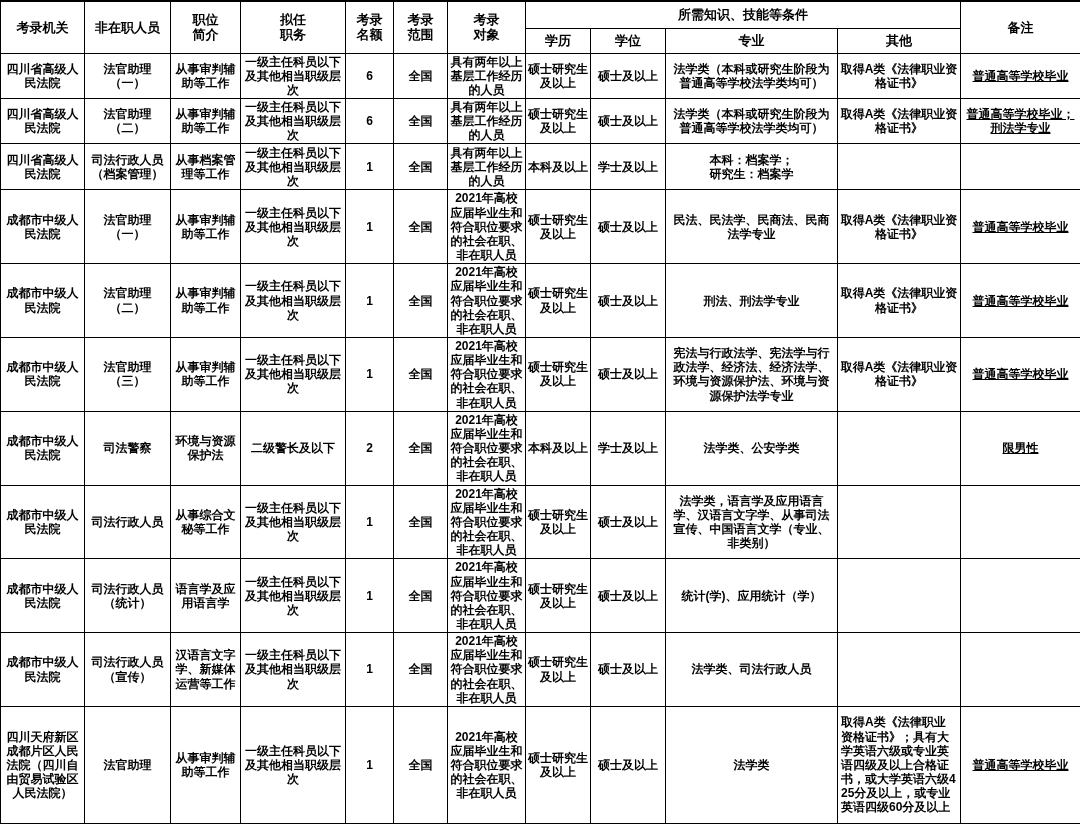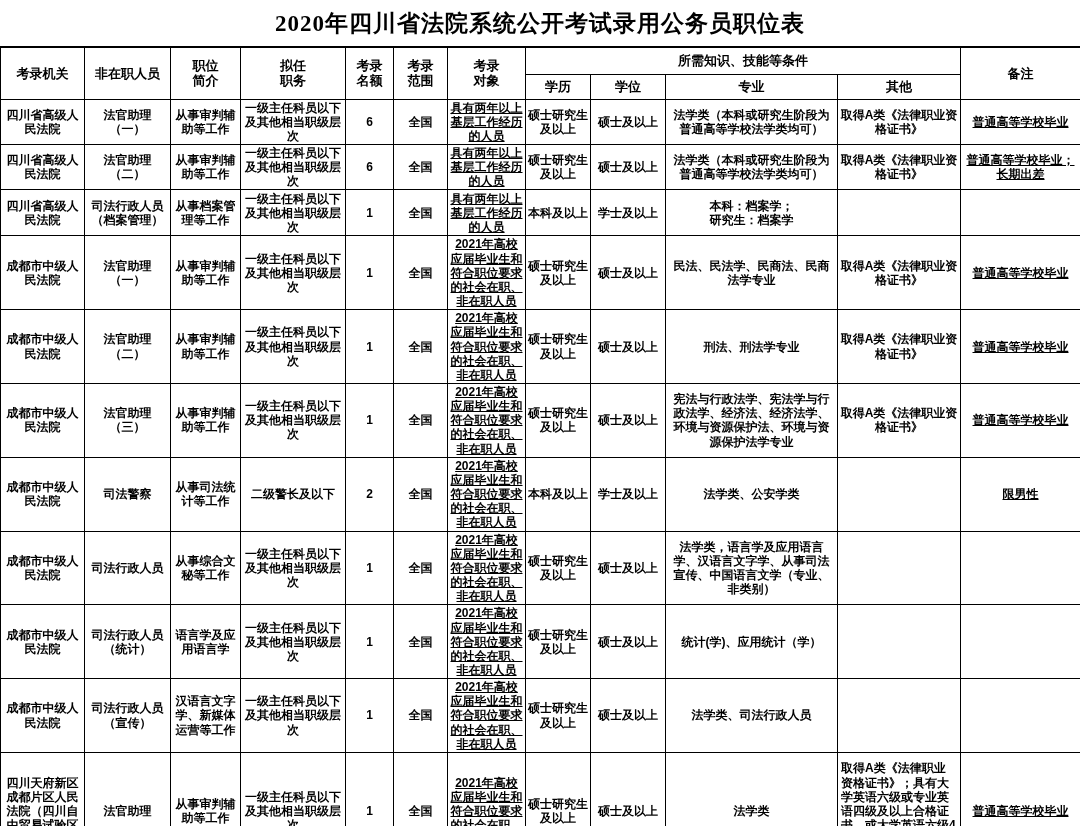--- a/index.html
+++ b/index.html
@@ -46,30 +46,29 @@
     white-space: pre-line;
     overflow: hidden;
     word-break: break-all;
   }
   .position-table thead th {
     font-size: 13px;
   }
   
   .col-duty   { padding: 1px 6px; }
   .col-edu    { padding: 1px 4px; }
-  .col-target { font-size: 11.5px; padding: 1px 3px; text-decoration: underline; }
+  .col-target { font-size: 11.5px; padding: 1px 3px; }
   .col-major  { text-align: left; padding: 1px 4px; }
   .col-note   { text-align: left; padding: 1px 3px; text-decoration: underline; }
   tr.h-last .col-other { text-align: left; padding: 1px 3px; }
 </style>
 </head>
 <body>
 
 <div class="page">
-  <div class="title-bar">2020年四川省法院系统公开考试录用公务员职位表</div>
 
   <table class="position-table">
     <colgroup>
       <col style="width:84px">
         <col style="width:86px">
         <col style="width:70px">
       <col style="width:105px">
         <col style="width:48px">
         <col style="width:54px">
       <col style="width:78px">
@@ -125,21 +124,21 @@
 （二）</td>
     <td class="col-intro">从事审判辅助等工作</td>
     <td class="col-duty">一级主任科员以下及其他相当职级层次</td>
     <td class="col-quota">6</td>
     <td class="col-scope">全国</td>
     <td class="col-target">具有两年以上基层工作经历的人员</td>
     <td class="col-edu">硕士研究生及以上</td>
     <td class="col-degree">硕士及以上</td>
     <td class="col-major">法学类（本科或研究生阶段为普通高等学校法学类均可）</td>
     <td class="col-other">取得A类《法律职业资格证书》</td>
-    <td class="col-note">普通高等学校毕业；长期出差</td>
+    <td class="col-note">普通高等学校毕业；刑法学专业</td>
   </tr>
         <tr style="height: 46px;">
     <td class="col-agency">四川省高级人民法院</td>
     <td class="col-position">司法行政人员
 （档案管理）</td>
     <td class="col-intro">从事档案管理等工作</td>
     <td class="col-duty">一级主任科员以下及其他相当职级层次</td>
     <td class="col-quota">1</td>
     <td class="col-scope">全国</td>
     <td class="col-target">具有两年以上基层工作经历的人员</td>
@@ -191,21 +190,21 @@
     <td class="col-target">2021年高校应届毕业生和符合职位要求的社会在职、非在职人员</td>
     <td class="col-edu">硕士研究生及以上</td>
     <td class="col-degree">硕士及以上</td>
     <td class="col-major">宪法与行政法学、宪法学与行政法学、经济法、经济法学、环境与资源保护法、环境与资源保护法学专业</td>
     <td class="col-other">取得A类《法律职业资格证书》</td>
     <td class="col-note">普通高等学校毕业</td>
   </tr>
         <tr style="height: 68px;">
     <td class="col-agency">成都市中级人民法院</td>
     <td class="col-position">司法警察</td>
-    <td class="col-intro">从事司法统计等工作</td>
+    <td class="col-intro">环境与资源保护法</td>
     <td class="col-duty">二级警长及以下</td>
     <td class="col-quota">2</td>
     <td class="col-scope">全国</td>
     <td class="col-target">2021年高校应届毕业生和符合职位要求的社会在职、非在职人员</td>
     <td class="col-edu">本科及以上</td>
     <td class="col-degree">学士及以上</td>
     <td class="col-major">法学类、公安学类</td>
     <td class="col-other"></td>
     <td class="col-note">限男性</td>
   </tr>

